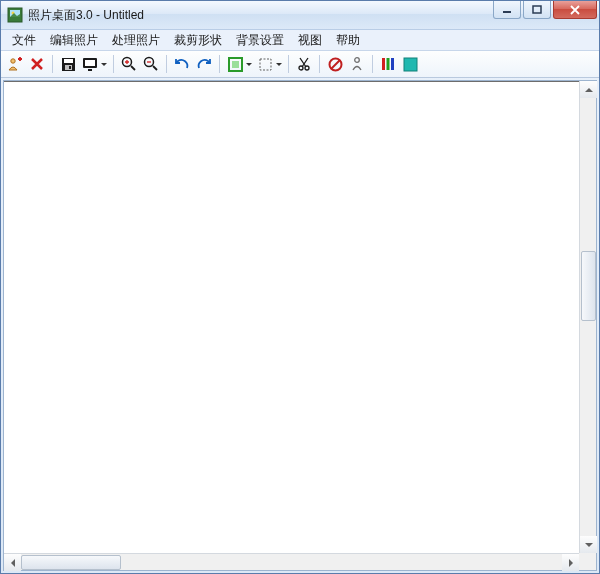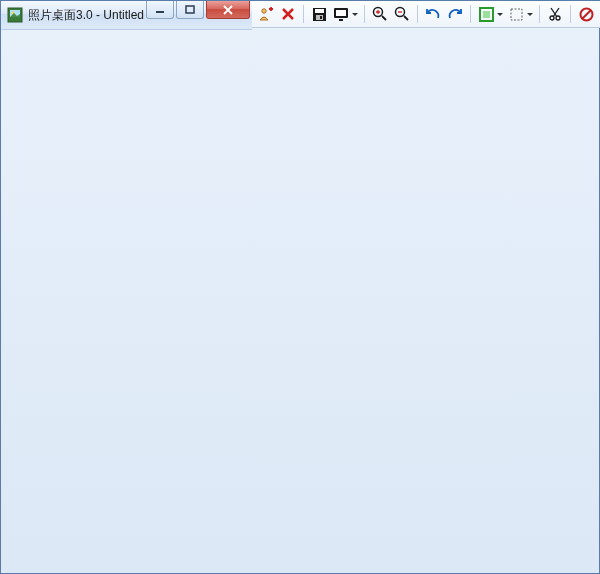--- a/index.html
+++ b/index.html
@@ -12,21 +12,21 @@
     background: #ffffff;
     overflow: hidden;
   }
   .window {
     width: 600px;
     height: 574px;
     box-sizing: border-box;
     border: 1px solid #5a7cab;
     background: linear-gradient(to bottom, #e9f1fb 0%, #dce8f6 100%);
     display: flex;
-    flex-direction: row;
+    flex-direction: column;
     position: relative;
   }
   
   .titlebar {
     height: 28px;
     display: flex;
     align-items: center;
     padding: 0 0 0 6px;
     background: linear-gradient(to bottom, #f4f9ff 0%, #dde9f8 45%, #cfe0f3 46%, #dce9f8 100%);
     border-bottom: 1px solid #b9cde6;
@@ -238,20 +238,29 @@
           </svg>
       </div>
       <div class="win-btn close">
         <svg width="12" height="10">
             <path d="M2 1 L10 9 M10 1 L2 9" stroke="#fff" stroke-width="1.8"></path>
           </svg>
       </div>
     </div>
   </div>
 
+  <div class="menubar">
+    <div class="menu-item">文件</div>
+    <div class="menu-item">编辑照片</div>
+    <div class="menu-item">处理照片</div>
+    <div class="menu-item">裁剪形状</div>
+    <div class="menu-item">背景设置</div>
+    <div class="menu-item">视图</div>
+    <div class="menu-item">帮助</div>
+  </div>
 
   <div class="toolbar">
     <div class="tb-btn">
       <svg width="16" height="16">
         <circle cx="6" cy="5" r="2.2" fill="#f0c070" stroke="#b07020"></circle>
         <path d="M2 14 Q6 8 10 14 Z" fill="#f0c070" stroke="#b07020"></path>
         <path d="M11 3 h4 M13 1 v4" stroke="#d02020" stroke-width="1.8"></path>
       </svg>
     </div>
     <div class="tb-btn">

